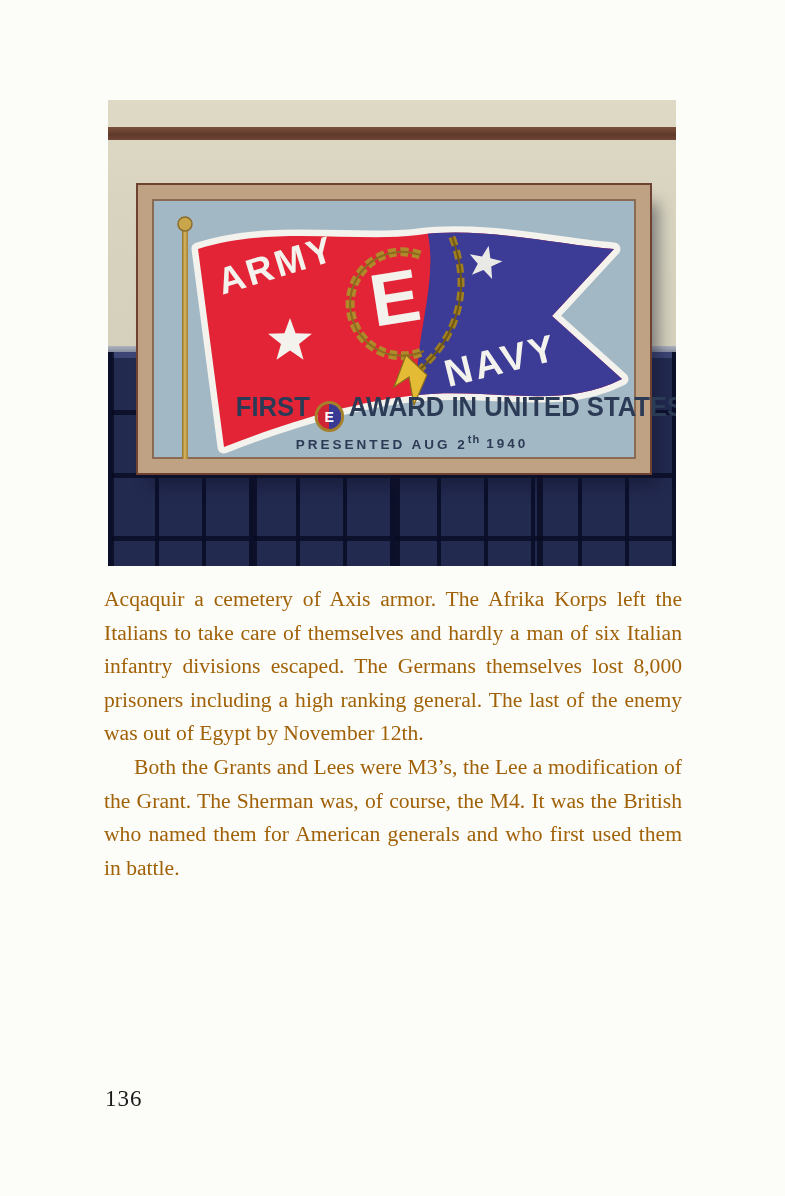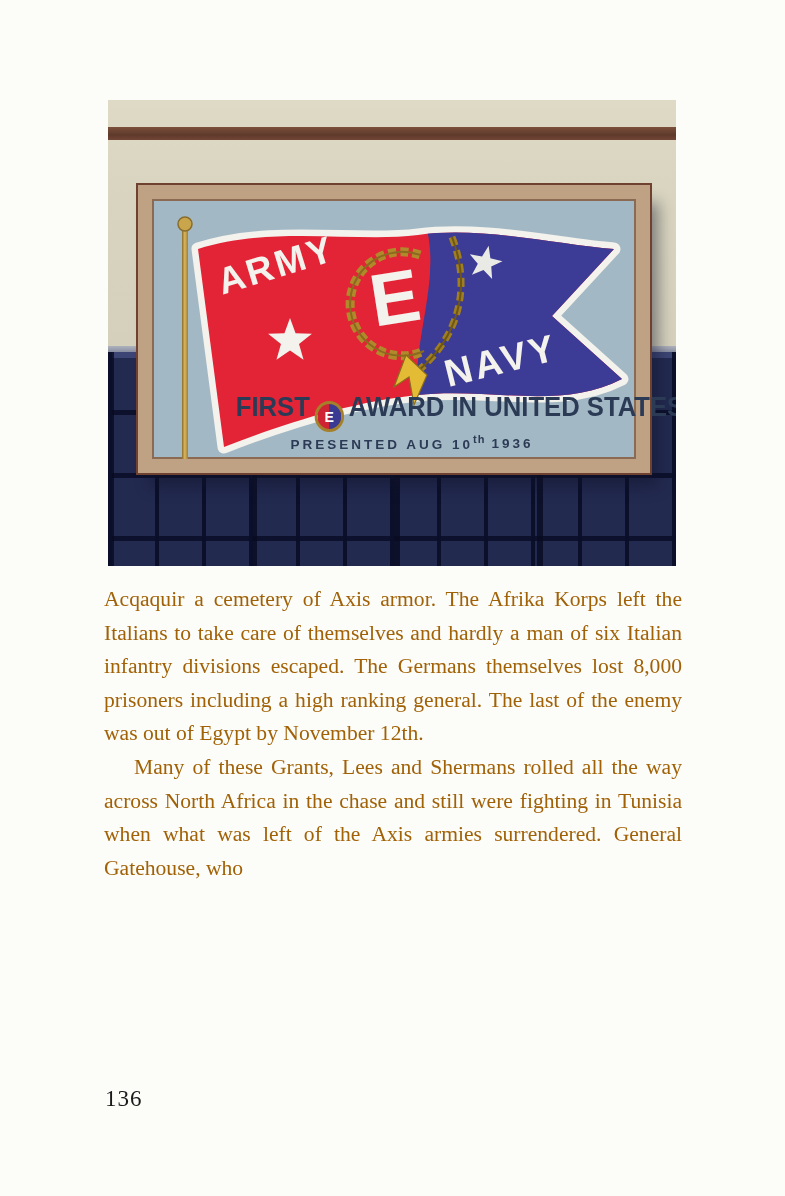--- a/index.html
+++ b/index.html
@@ -165,28 +165,28 @@
           <text x="128" y="78" transform="rotate(-17 128 78)" font-size="37" letter-spacing="3" text-anchor="middle">ARMY</text>
           <text x="247" y="124" transform="rotate(-9 247 124)" font-size="74" text-anchor="middle">E</text>
           <text x="352" y="174" transform="rotate(-14 352 174)" font-size="38" letter-spacing="3" text-anchor="middle">NAVY</text>
         </svg>
 
         <div class="sign-caption">
           <div class="cap-line1">
             <span>FIRST</span><span class="e-emblem">E</span><span>AWARD IN UNITED STATES</span>
           </div>
           <div class="cap-line2">
-            <span>PRESENTED AUG 10</span><sup>th</sup><span style="margin-left:.45em">1936</span>
+            <span>PRESENTED AUG 2</span><sup>th</sup><span style="margin-left:.45em">1940</span>
           </div>
         </div>
 
       </div>
     </div>
   </figure>
 
   <main class="text-block">
     <p>Acqaquir a cemetery of Axis armor. The Afrika Korps left the Italians to take care of themselves and hardly a man of six Italian infantry divisions escaped. The Germans themselves lost 8,000 prisoners including a high ranking general. The last of the enemy was out of Egypt by November 12th.</p>
-    <p class="indent">Many of these Grants, Lees and Shermans rolled all the way across North Africa in the chase and still were fighting in Tunisia when what was left of the Axis armies surrendered. General Gatehouse, who</p>
+    <p class="indent">Both the Grants and Lees were M3’s, the Lee a modification of the Grant. The Sherman was, of course, the M4. It was the British who named them for American generals and who first used them in battle.</p>
   </main>
 
   <div class="page-number">136</div>
 
 </div>
 
 </body></html>

